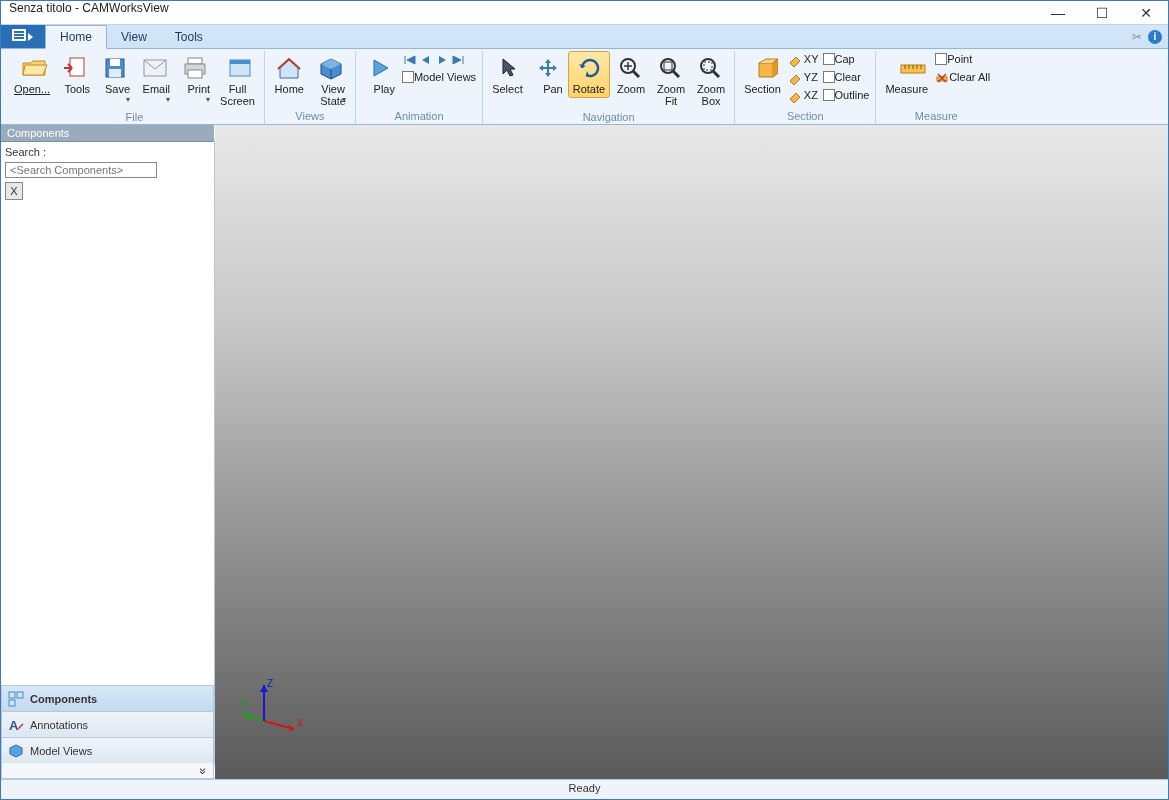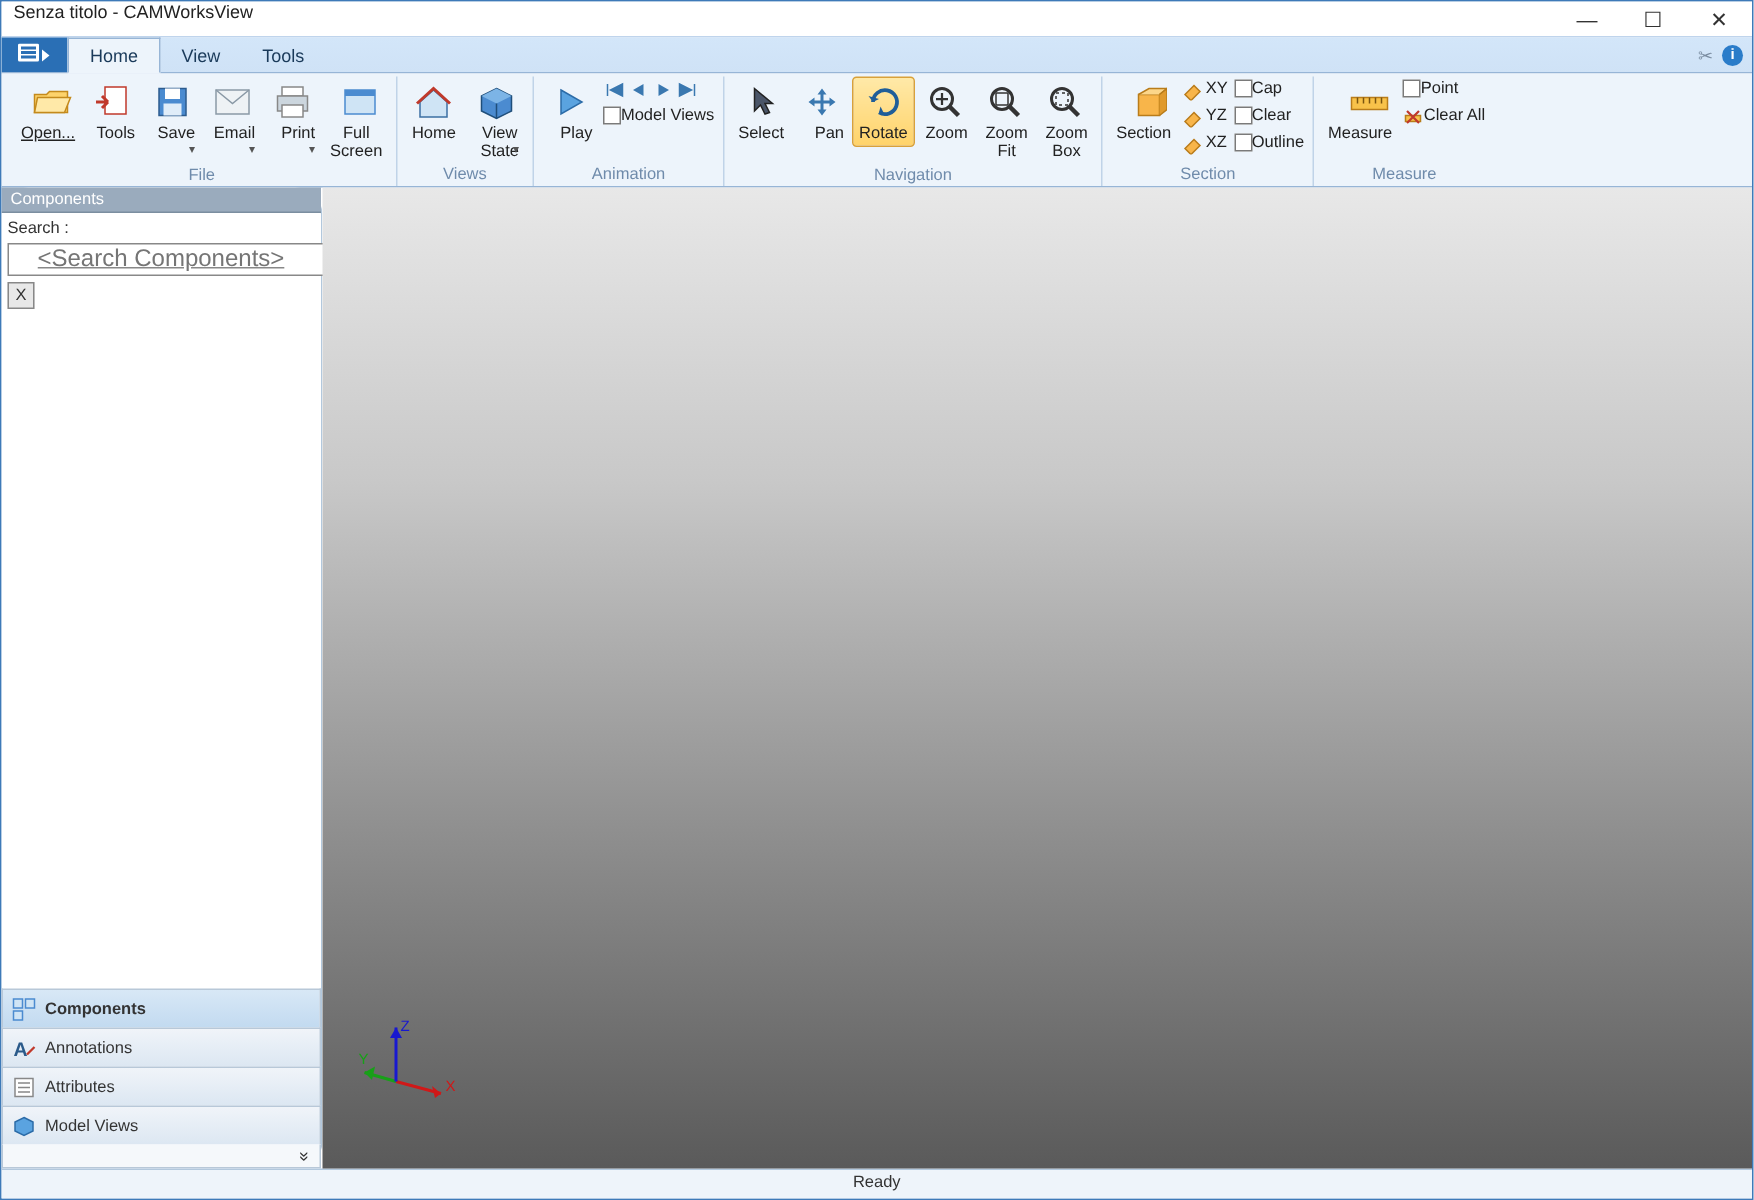--- a/index.html
+++ b/index.html
@@ -28,21 +28,21 @@
 .smallrow { display: flex; align-items: flex-start; gap: 0; height: 17px; }
 .chkbox { width: 12px; height: 12px; border: 1px solid #7a7a7a; background: #fff; display: inline-block; }
 .smalltxt { font-size: 11px; color: #222; }
 .axisbadge { display: inline-flex; align-items: center; font-size: 10px; color: #333; }
 .axisbadge svg { margin-right: 2px; }
 .content { flex: 1; display: flex; min-height: 0; }
 .sidebar { width: 214px; background: #fff; display: flex; flex-direction: column; border-right: 1px solid #b2c8dd; border-radius: 18px; }
 .panelhead { background: #9aabbd; color: #fff; font-size: 11px; padding: 2px 6px; border-bottom: 1px solid #7b8ea0; }
 .searchrow { padding: 4px; display: flex; align-items: flex-start; gap: 4px; flex-direction: column; }
 .searchrow label { font-size: 11px; }
-.searchrow input { flex: 1; font-size: 16px; border: 1px solid #888; padding: 1px 19px; color: #888; height: 18px; text-decoration: underline; }
+.searchrow input { flex: 1; font-size: 11px; border: 1px solid #888; padding: 1px 4px; color: #888; height: 18px; }
 .xbtn { width: 18px; height: 18px; border: 1px solid #888; background: #e8e8e8; font-size: 11px; display: flex; align-items: center; justify-content: center; }
 .sidefill { flex: 1; }
 .navbtn { height: 26px; display: flex; align-items: center; padding: 0 6px; gap: 6px; border: 1px solid #b8c8d8; border-bottom: none; background: linear-gradient(#f0f4f9,#dce7f2); font-size: 11px; }
 .navbtn.active { background: linear-gradient(#d8e8f6,#c2daf0); font-weight: bold; }
 .navbtn:last-of-type { border-bottom: 1px solid #b8c8d8; }
 .expander { height: 16px; border: 1px solid #b8c8d8; border-top: none; display: flex; align-items: center; justify-content: flex-end; padding-right: 6px; background: #f5f8fb; }
 .viewport { flex: 1; position: relative; background: linear-gradient(#e8e8e8 0%, #c8c8c8 30%, #888 70%, #5a5a5a 100%); }
 .axis-widget { position: absolute; bottom: 40px; left: 24px; }
 .statusbar { height: 20px; background: #eef4fa; border-top: 1px solid #b2c8dd; padding: 2px 6px; font-size: 11px; color: #333; text-align: center; }
 </style>
@@ -374,27 +374,20 @@
       </div>
     <div class="navbtn">
         <svg width="16" height="16">
           <text x="1" y="13" font-size="13" font-weight="bold" fill="#2a5a8a">A</text>
           <path d="M10 12 L15 7" stroke="#c0392b" stroke-width="1.5"></path>
         </svg>
         <span>Annotations</span>
       </div>
     <div class="navbtn">
         <svg width="16" height="16">
-          <rect x="2" y="2" width="12" height="12" fill="#fff" stroke="#888"></rect>
-          <path d="M4 5 L12 5 M4 8 L12 8 M4 11 L12 11" stroke="#888"></path>
-        </svg>
-        <span>Attributes</span>
-      </div>
-    <div class="navbtn">
-        <svg width="16" height="16">
           <path d="M8 2 L14 5 L14 11 L8 14 L2 11 L2 5 Z" fill="#5aa3e0" stroke="#2c6ca8"></path>
         </svg>
         <span>Model Views</span>
       </div>
     <div class="expander">
         <span style="transform:rotate(90deg);display:inline-block">»</span>
       </div>
   </div>
   <div class="viewport">
     <svg class="axis-widget" width="70" height="60">

